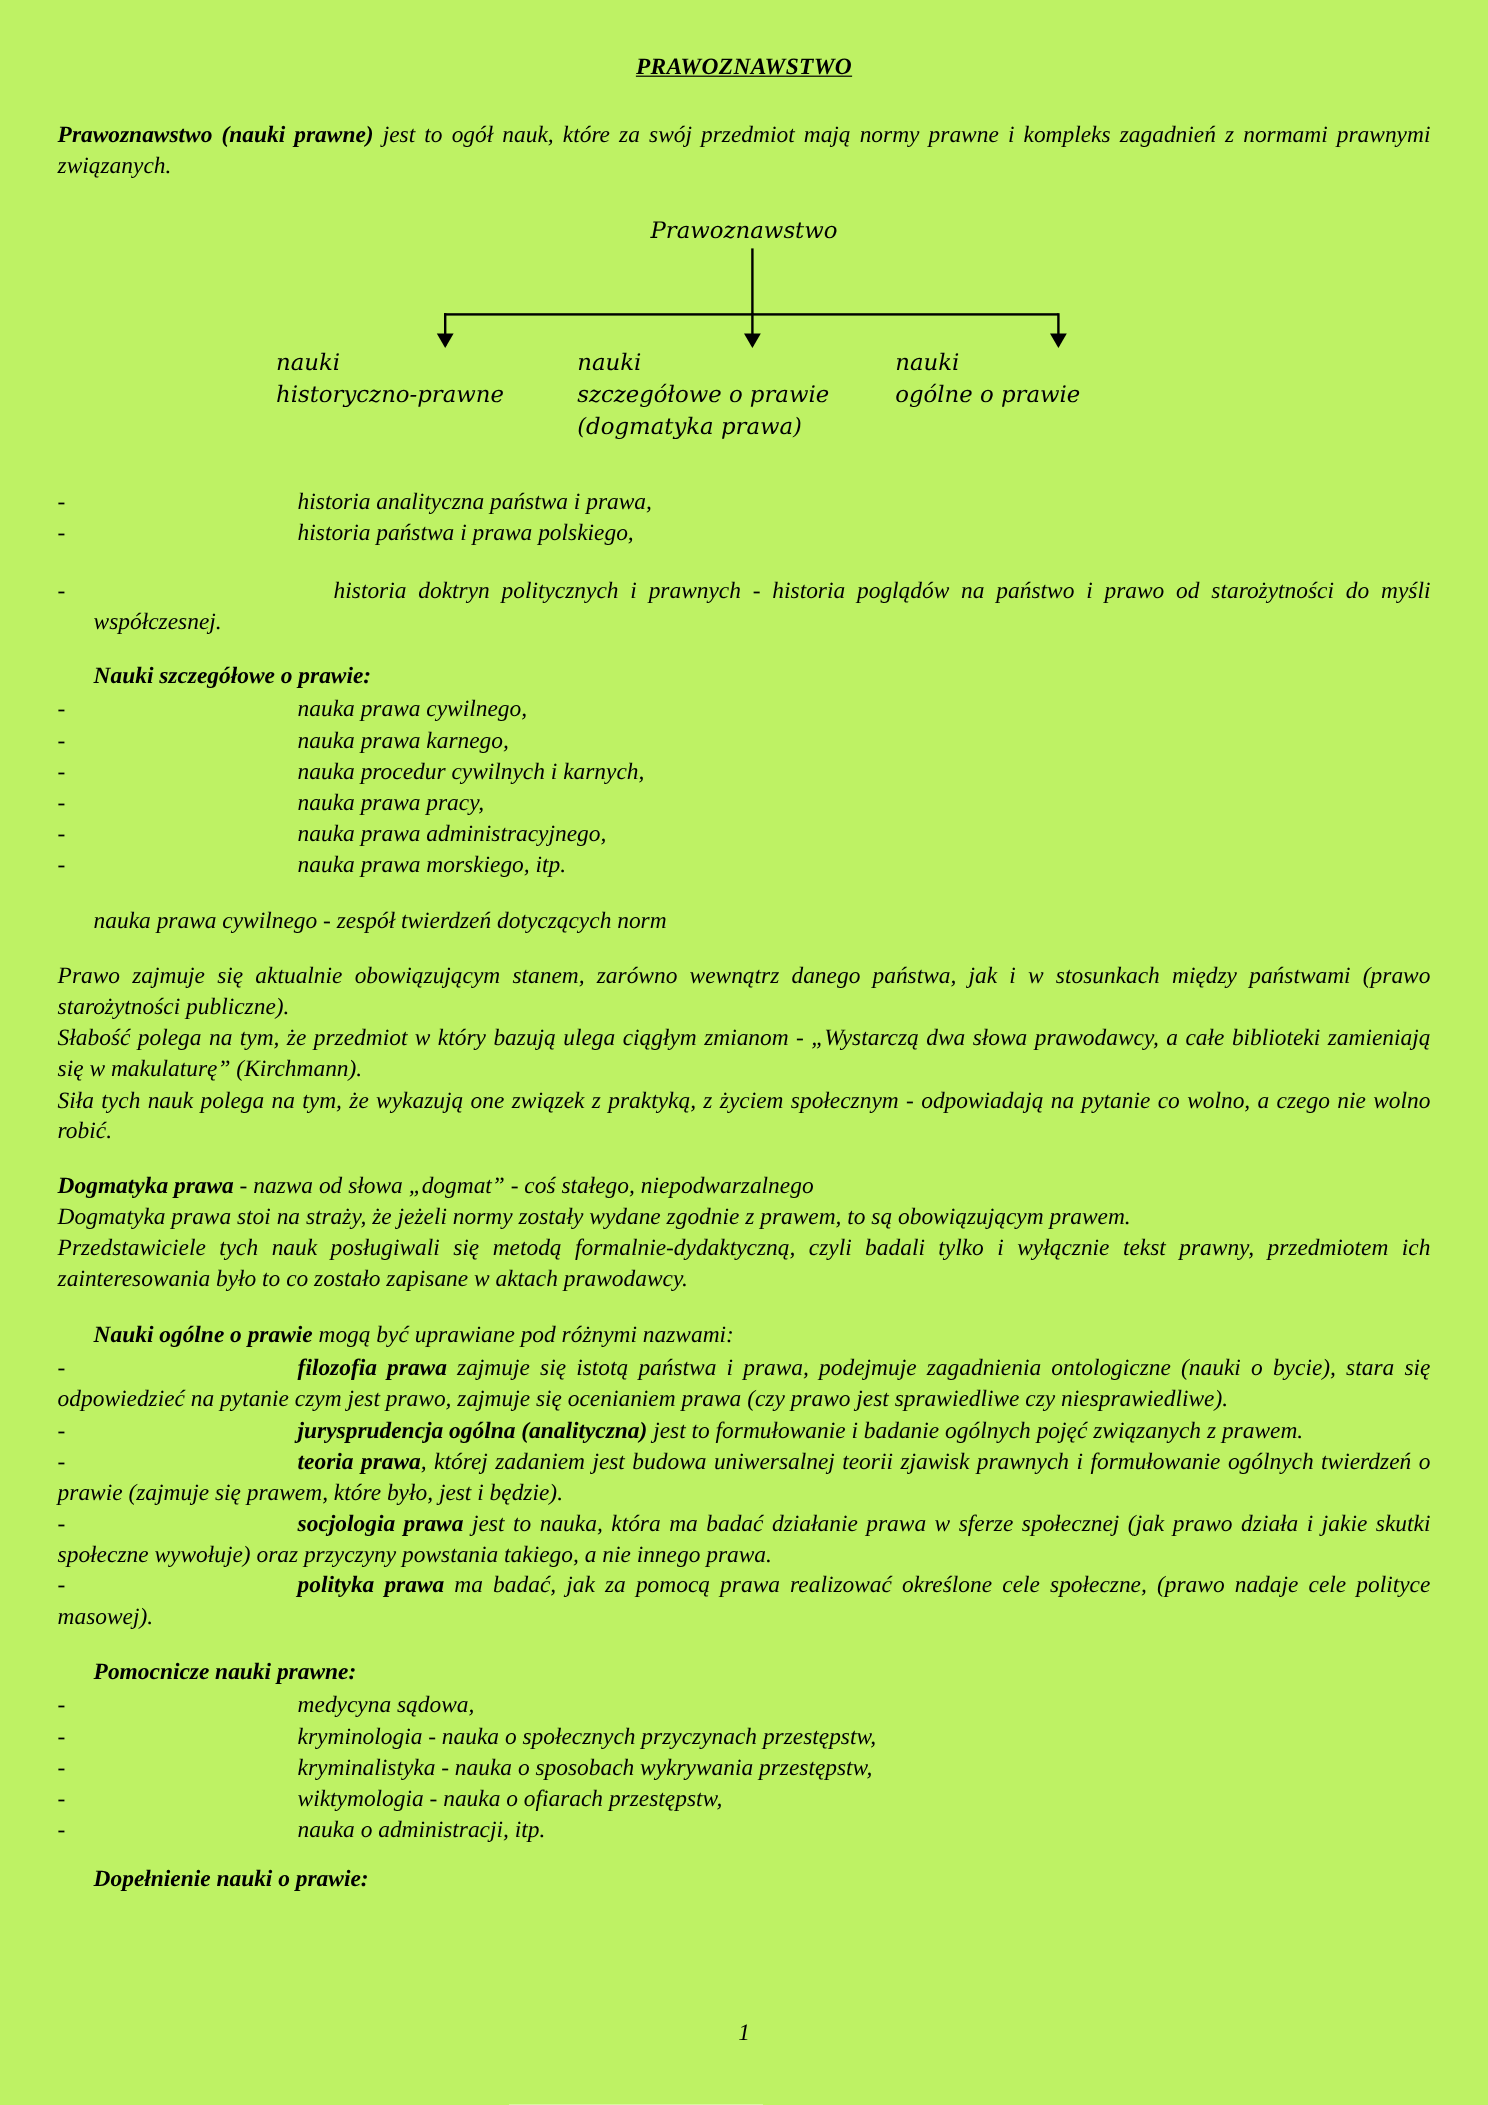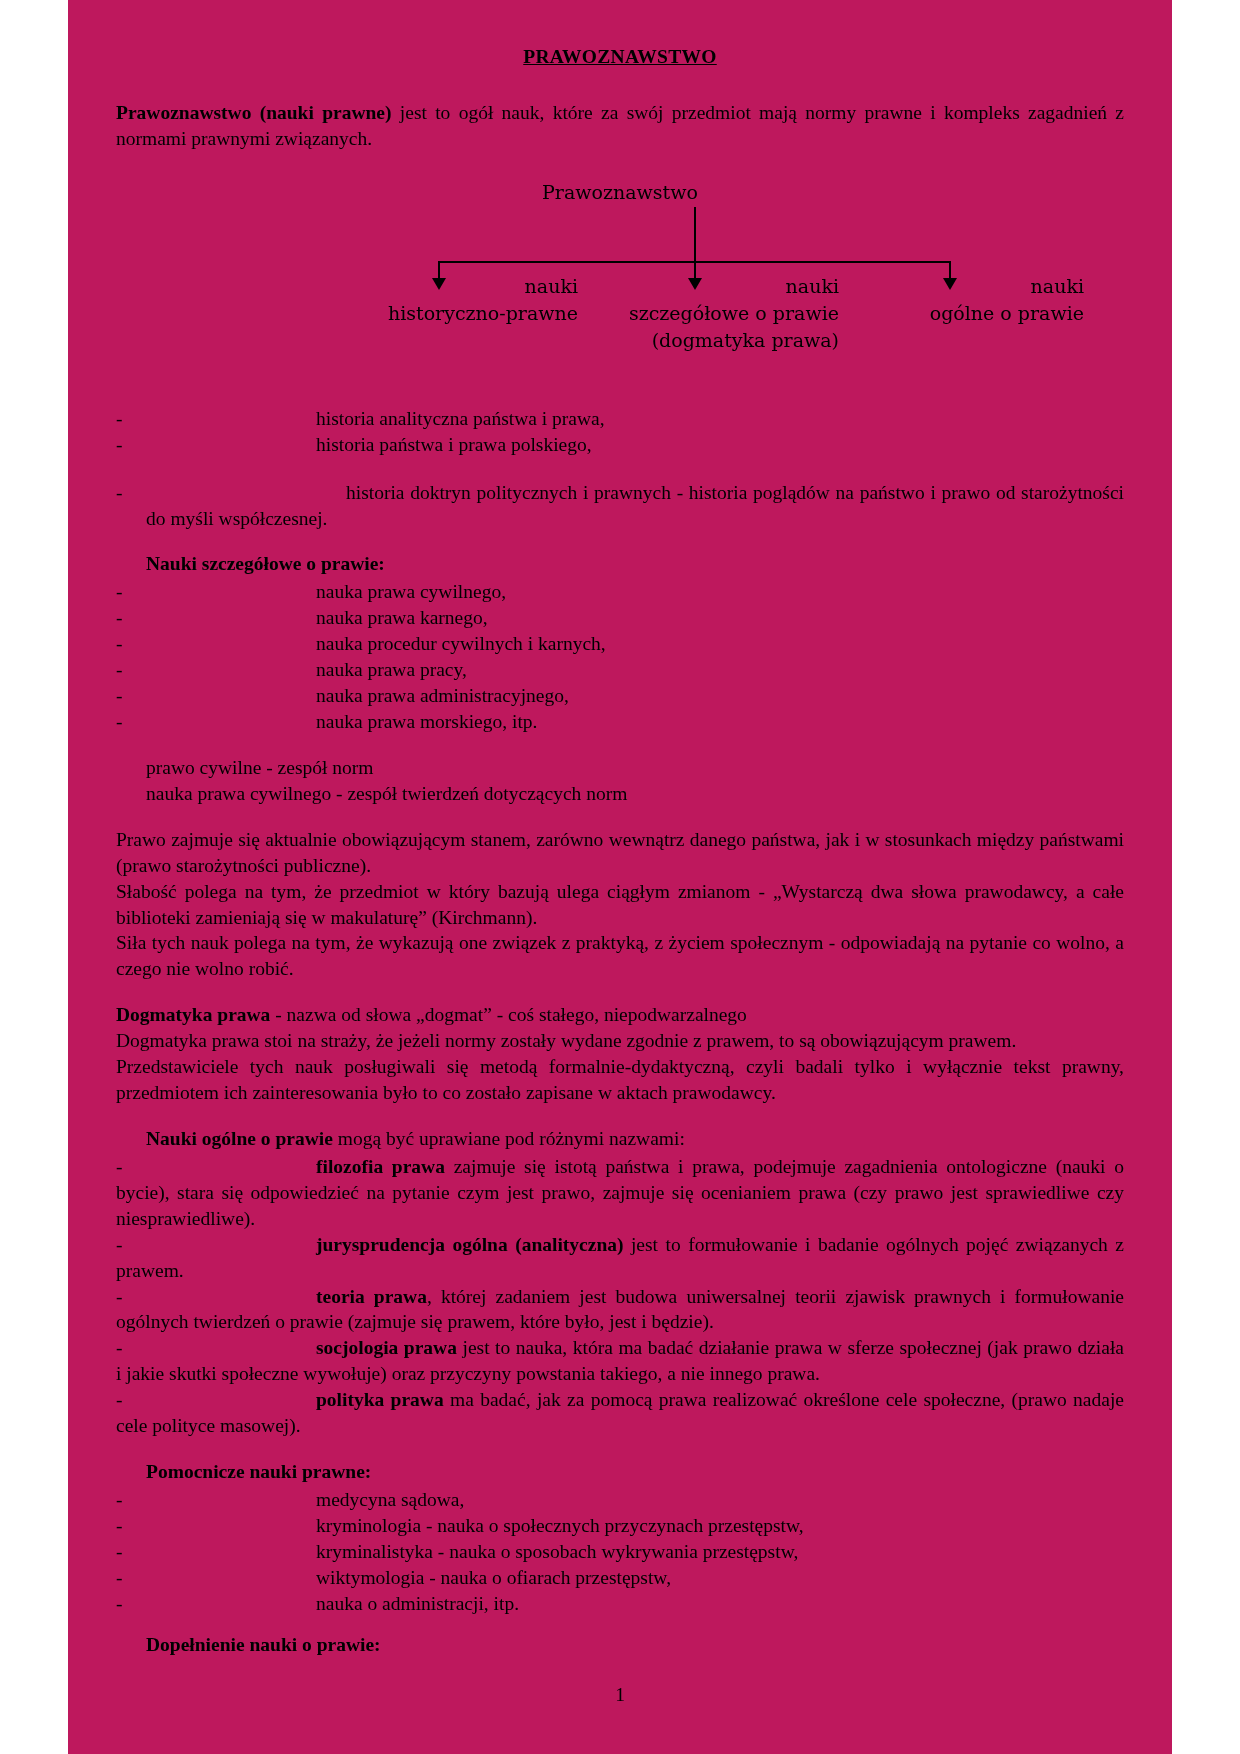--- a/index.html
+++ b/index.html
@@ -2,30 +2,31 @@
 <html><head>
 <meta charset="utf-8">
 <style>
   html, body {
     margin: 0;
     padding: 0;
     background: #ffffff;
   }
   .page {
     position: relative;
-    width: 1104px;
+    width: 1240px;
     height: 1754px;
     margin: 0 auto;
-    background: #be185d;
+    background: #bef264;
     box-sizing: border-box;
     padding: 44px 48px 0 48px;
     font-family: "Liberation Serif", "DejaVu Serif", serif;
     color: #000000;
     font-size: 19.5px;
     line-height: 1.33;
+    font-style: italic;
   }
 
   .doc-title {
     text-align: center;
     font-weight: bold;
     text-decoration: underline;
     font-size: 19.5px;
     letter-spacing: 0.3px;
     margin: 0 0 30px 0;
   }
@@ -67,22 +68,22 @@
   }
   .arrow {
     position: absolute;
     width: 0; height: 0;
     border-left: 7px solid transparent;
     border-right: 7px solid transparent;
     border-top: 12px solid #000;
   }
   .dg-leaf {
     position: absolute;
-    text-align: right;
-    top: 99px;
+    text-align: left;
+    top: 115px;
     line-height: 1.42;
   }
 
   
   .block { margin-top: 20px; }
   .heading-line {
     margin-left: 30px;
     margin-bottom: 2px;
   }
   .indent-para {
@@ -193,21 +194,20 @@
       <span class="dash">-</span>
       <span class="body">nauka prawa administracyjnego,</span>
     </div>
     <div class="wide-row">
       <span class="dash">-</span>
       <span class="body">nauka prawa morskiego, itp.</span>
     </div>
   </div>
 
   <div class="block">
-    <div class="indent-para">prawo cywilne - zespół norm</div>
     <div class="indent-para">nauka prawa cywilnego - zespół twierdzeń dotyczących norm</div>
   </div>
 
   <div class="block">
     <p class="para">Prawo zajmuje się aktualnie obowiązującym stanem, zarówno wewnątrz danego państwa, jak i w stosunkach między państwami (prawo starożytności publiczne).</p>
     <p class="para">Słabość polega na tym, że przedmiot w który bazują ulega ciągłym zmianom - „Wystarczą dwa słowa prawodawcy, a całe biblioteki zamieniają się w makulaturę” (Kirchmann).</p>
     <p class="para">Siła tych nauk polega na tym, że wykazują one związek z praktyką, z życiem społecznym - odpowiadają na pytanie co wolno, a czego nie wolno robić.</p>
   </div>
 
   <div class="block">

